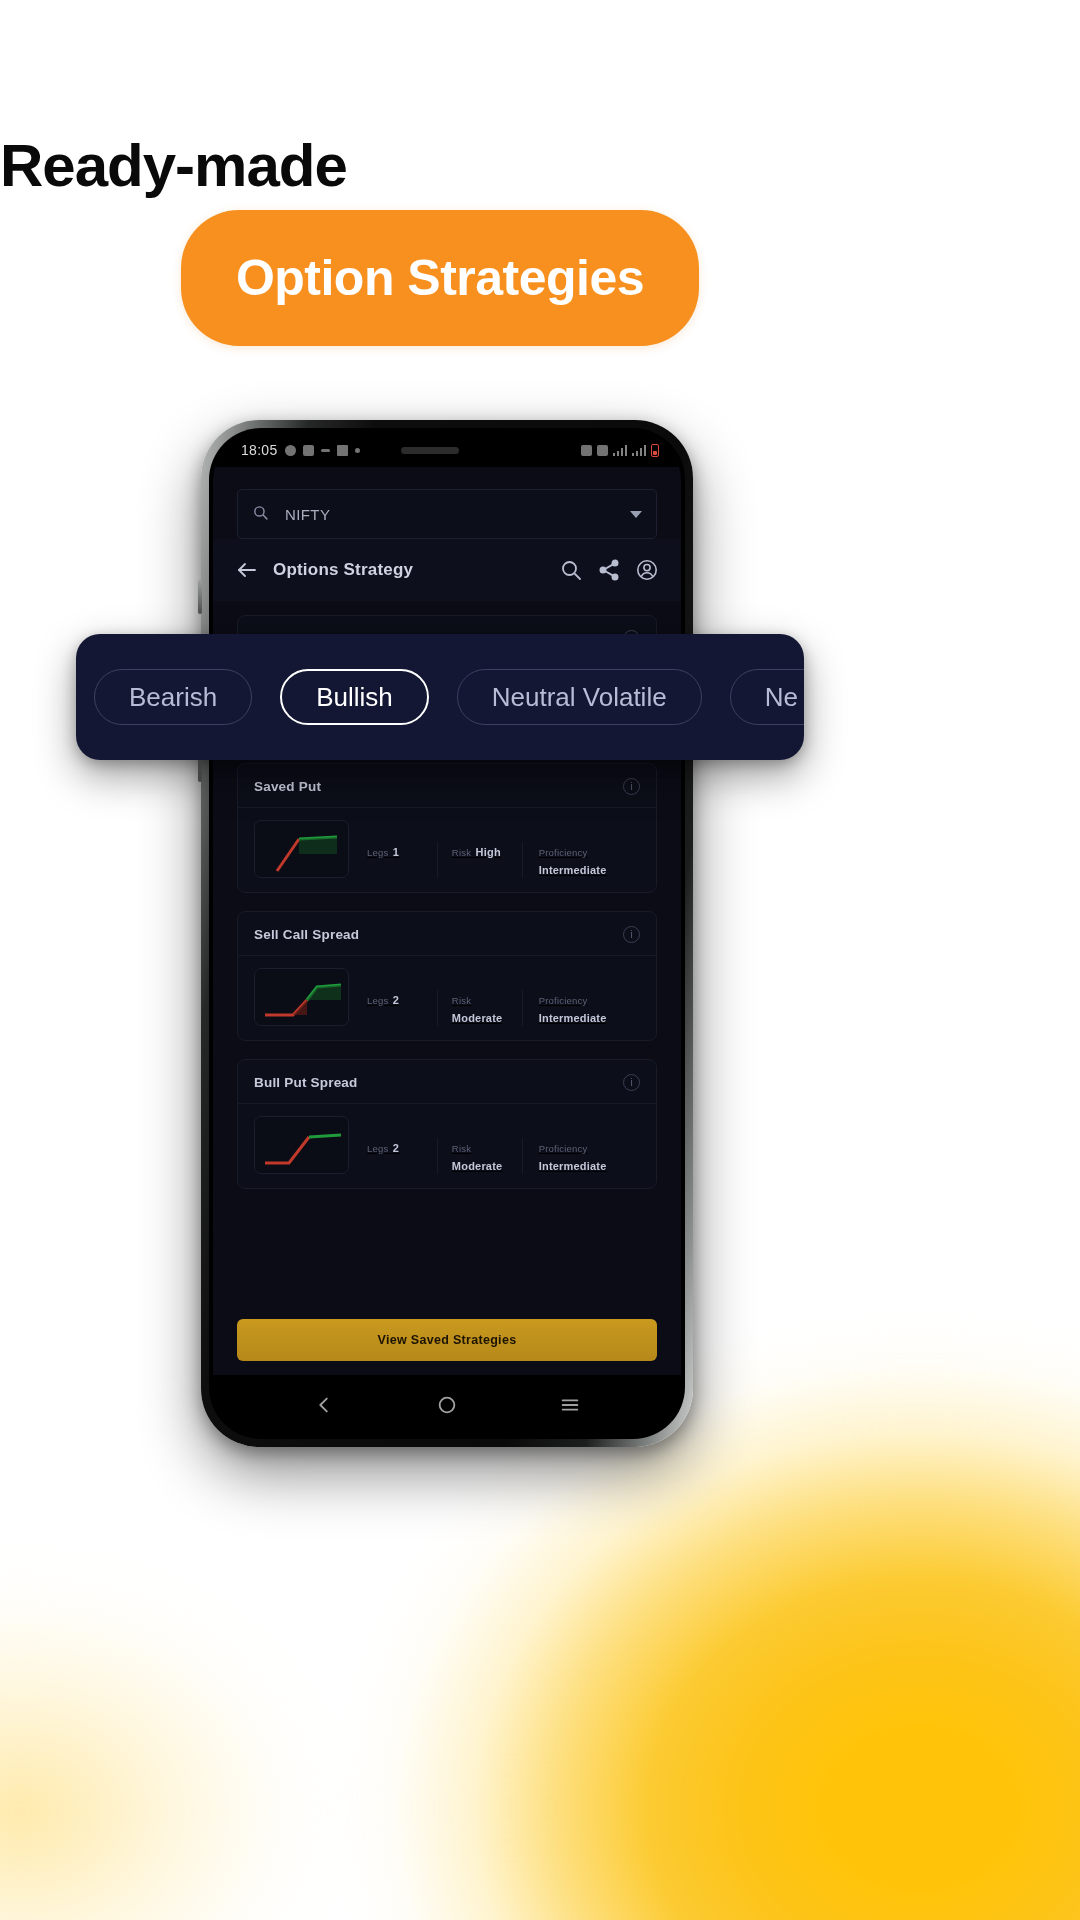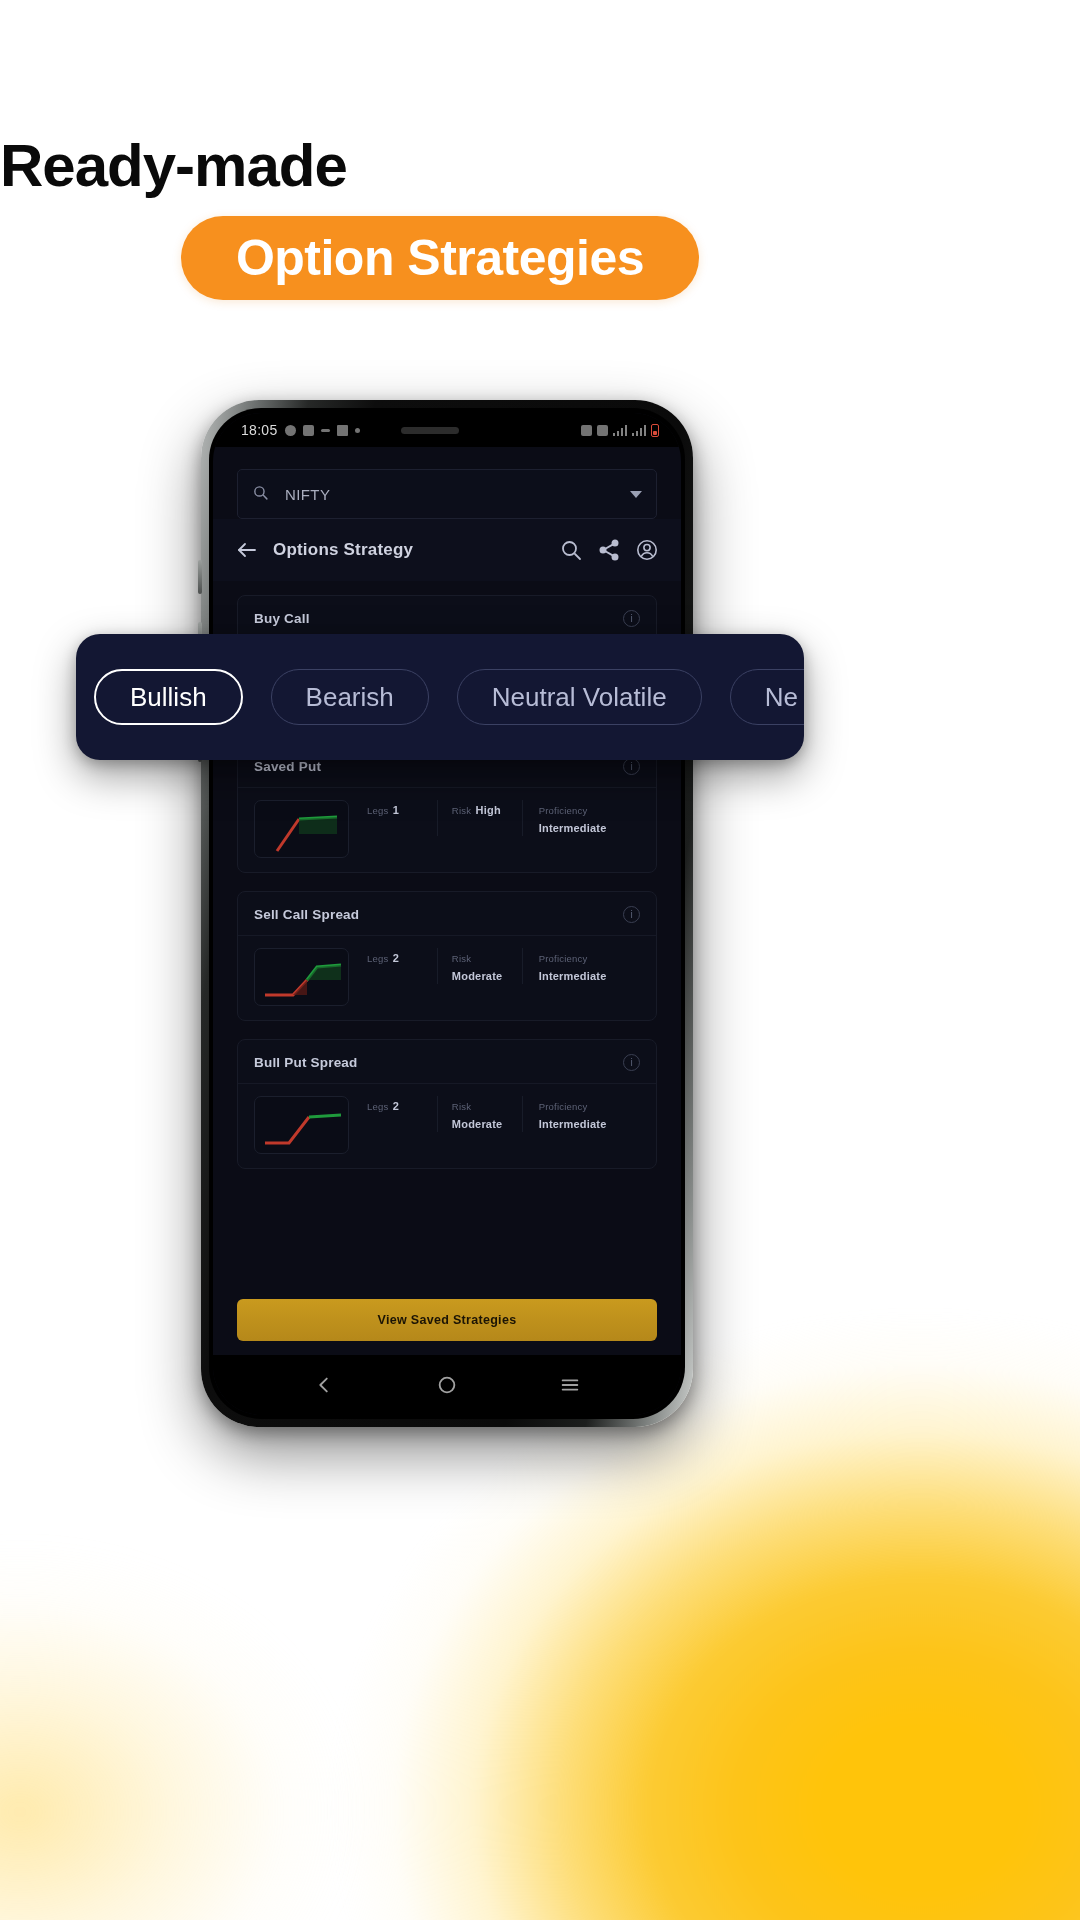--- a/index.html
+++ b/index.html
@@ -33,34 +33,34 @@
 
   
   #headline {
     position:absolute; left:0; top:108px; width:990px;
     text-align:left;
     font-size:60px; font-weight:bold; letter-spacing:-1px;
     color:#0A0A0A;
     margin-top:23px;
   }
   #cta-pill {
-    position:absolute; left:181px; top:216px;
-    width:518px; height:84px;
+    position:absolute; left:181px; top:210px;
+    width:518px; height:136px;
     background:#F7901E;
     border-radius:58px;
     display:flex; align-items:center; justify-content:center;
     box-shadow:0 2px 10px rgba(220,130,20,0.18);
   }
   #cta-pill .txt {
     color:#ffffff; font-size:50px; font-weight:bold; letter-spacing:-0.5px;
   }
 
   
   #phone {
-    position:absolute; left:201px; top:400px;
+    position:absolute; left:201px; top:420px;
     width:492px; height:1027px;
     border-radius:58px;
     background:linear-gradient(100deg,#b9bcbb 0%,#6e7271 8%,#262827 16%,
       #0d0d0d 26%, #0a0a0a 72%, #1c1e1d 84%, #7d817f 93%, #cfd2d0 100%);
     padding:8px;
     box-shadow:0 26px 60px rgba(0,0,0,0.45), 0 6px 18px rgba(0,0,0,0.35);
   }
   #phone-inner {
     width:100%; height:100%;
     border-radius:52px;
@@ -156,21 +156,21 @@
     display:flex; align-items:center; justify-content:space-between;
     padding:14px 16px 12px 16px;
     border-bottom:1px solid #161926;
   }
   .card-title { font-size:13.5px; color:#c6cadb; font-weight:bold; letter-spacing:0.2px; }
   .info-ico {
     width:17px;height:17px;border:1.2px solid #3a3f52;border-radius:50%;
     color:#6a melt; font-size:10px; display:flex; align-items:center; justify-content:center;
     color:#5b6077;
   }
-  .card-body { display:flex; align-items:flex-start; padding:12px 16px 14px 16px; gap:0; }
+  .card-body { display:flex; align-items:flex-end; padding:12px 16px 14px 16px; gap:0;text-decoration:underline; }
   .payoff {
     width:95px; height:58px; border:1px solid #1b1f2d; border-radius:7px;
     flex-shrink:0; margin-right:18px; background:#0A0C16;
   }
   .metrics { display:flex; flex:1; }
   .metric { flex:1; padding-left:14px; border-left:1px solid #181C29; }
   .metric:first-child { border-left:none; padding-left:0; }
   .metric.wide { flex:1.45;padding-left:16px; }
   .metric-label { font-size:9.5px; color:#5d6276; margin-bottom:6px; letter-spacing:0.2px; }
   .metric-value { font-size:11px; color:#c3c7d8; font-weight:bold; letter-spacing:0.2px; }
@@ -454,17 +454,17 @@
             <path d="M4 7h16M4 12h16M4 17h16"></path>
           </svg>
         </span>
       </div>
 
     </div>
   </div>
 </div>
 
 <div id="chips-overlay">
+  <span class="chip">Bearish</span>
   <span class="chip selected">Bullish</span>
-  <span class="chip">Bearish</span>
   <span class="chip">Neutral Volatile</span>
   <span class="chip">Ne</span>
 </div>
 
 </body></html>

